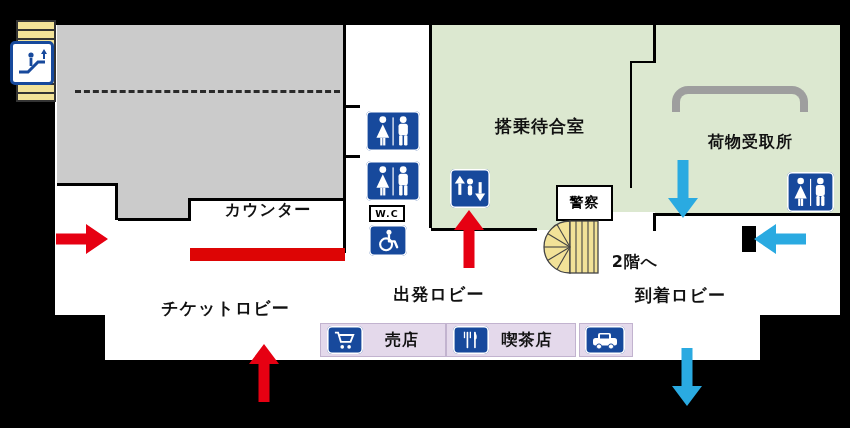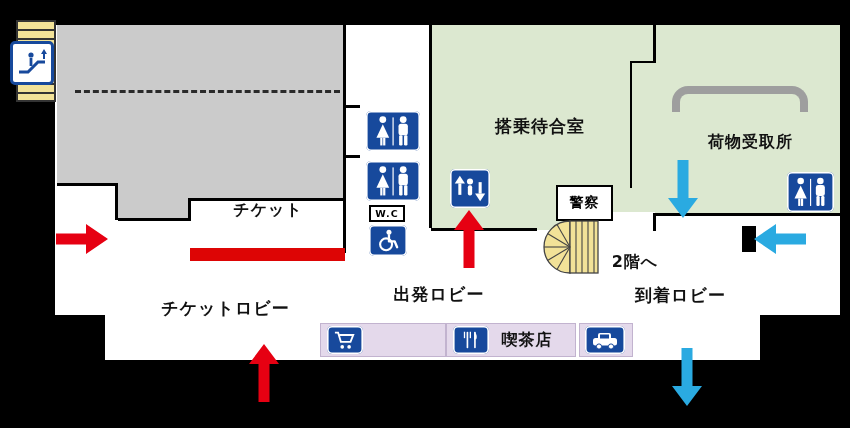--- a/index.html
+++ b/index.html
@@ -112,21 +112,21 @@
         <line x1="44" y1="1" x2="44" y2="53"></line>
         <line x1="50" y1="1" x2="50" y2="53"></line>
         <line x1="56" y1="1" x2="56" y2="53"></line>
         <line x1="62" y1="1" x2="62" y2="53"></line>
       </g>
     </svg>
   </div>
 
   <div class="abs counter-red" style="left:190px;top:248px;width:155px;height:13px;"></div>
   <div class="abs" style="left:193px;top:200px;width:150px;text-align:center;">
-    <div class="lbl small">チケット</div>
+    <div class="lbl small">カウンター</div>
   </div>
 
   <div class="abs stripes" style="left:16px;top:20px;width:40px;height:82px;"></div>
   <div class="abs esc-box" style="left:10px;top:41px;width:44px;height:44px;">
     <svg viewBox="0 0 34 34" width="34" height="34">
       <path d="M4 26 h9 l10 -10 h7" fill="none" stroke="#17499c" stroke-width="3"></path>
       <circle cx="16" cy="9" r="2.6" fill="#17499c"></circle>
       <rect x="14.6" y="12" width="2.8" height="8" fill="#17499c"></rect>
       <polygon points="29,3 26,8 32,8" fill="#17499c"></polygon>
       <rect x="28" y="8" width="2" height="5" fill="#17499c"></rect>
@@ -215,20 +215,21 @@
   <div class="abs lav" style="left:446px;top:323px;width:130px;height:34px;"></div>
   <div class="abs lav" style="left:579px;top:323px;width:54px;height:34px;"></div>
 
   <div class="abs icon" style="left:327px;top:326px;width:36px;height:28px;">
     <svg viewBox="0 0 26 24">
       <path d="M2 4 h3.5 l3 10 h10.5 l3 -7.5 H7.2" fill="none" stroke="#fff" stroke-width="2"></path>
       <circle cx="10" cy="19.5" r="2" fill="#fff"></circle>
       <circle cx="17.5" cy="19.5" r="2" fill="#fff"></circle>
     </svg>
   </div>
+  <div class="abs lbl small" style="left:363px;top:330px;width:78px;">売店</div>
 
   <div class="abs icon" style="left:453px;top:326px;width:36px;height:28px;">
     <svg viewBox="0 0 26 24">
       <g fill="#fff">
         <rect x="8.2" y="3" width="1.8" height="18" rx="0.8"></rect>
         <rect x="5.2" y="3" width="1.4" height="7"></rect>
         <rect x="11.6" y="3" width="1.4" height="7"></rect>
         <rect x="16.4" y="3" width="1.8" height="18" rx="0.8"></rect>
         <path d="M16.4 3 q4 3 2.5 8 l-2.5 1 z"></path>
       </g>

